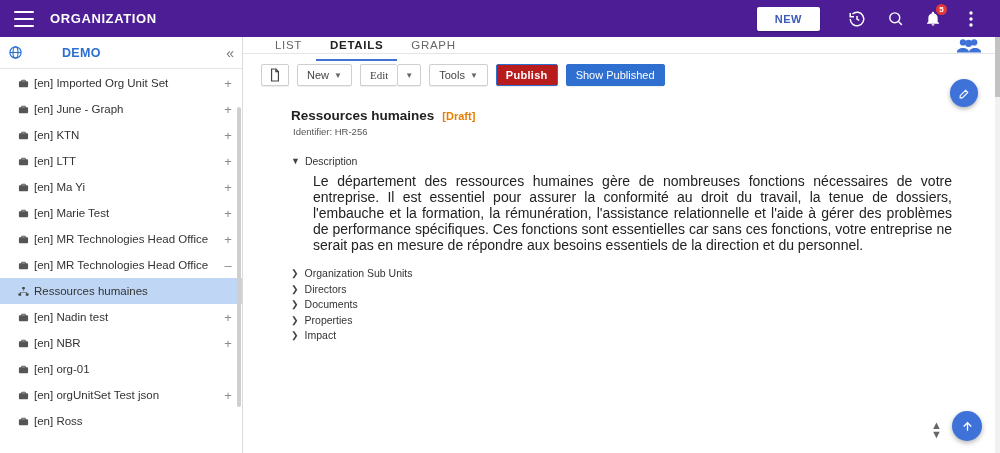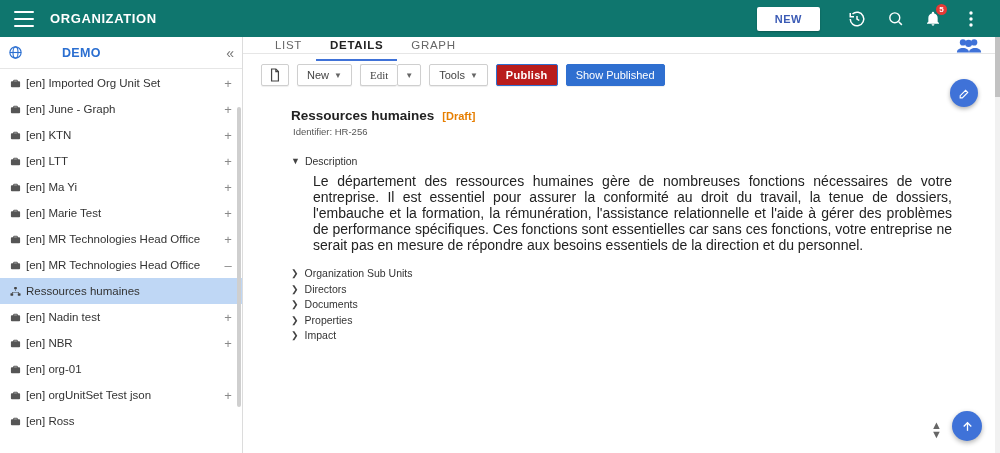--- a/index.html
+++ b/index.html
@@ -9,21 +9,21 @@
     overflow: hidden;
     font-family: "Liberation Sans", sans-serif;
     background: #ffffff;
     color: #222;
   }
   #app { position: relative; width: 1000px; height: 453px; overflow: hidden; }
 
   
   .appbar {
     position: absolute; top: 0; left: 0; right: 0; height: 37px;
-    background: #0f766e;
+    background: #4c1d95;
     display: flex; align-items: center;
     color: #fff;
     padding: 8px 10px;
   }
   .appbar .hamburger {
     width: 20px; height: 16px; margin-right: 16px; margin-left: 4px;
     display: flex; flex-direction: column; justify-content: space-between;
     cursor: pointer;
   }
   .appbar .hamburger span { display: block; height: 2px; background: #fff; border-radius: 1px; }
@@ -72,21 +72,21 @@
   }
   .sidebar-header .spacer { flex: 1; }
   .collapse-btn { color: #777; font-size: 14px; cursor: pointer; letter-spacing: -2px; }
 
   .tree {
     position: absolute; top: 33px; left: 0; right: 0; bottom: 0;
     overflow-y: auto;
   }
   .tree-item {
     height: 26px; display: flex; align-items: center;
-    padding: 0 8px 0 10px;
+    padding: 0 8px 0 18px;
     font-size: 11.5px; color: #333;
     cursor: pointer; white-space: nowrap;
   }
   .tree-item.selected { background: #bfd7f5; }
   .tree-item .ti-icon { width: 16px; display: flex; align-items: center; color: #555; flex: 0 0 16px; }
   .tree-item .ti-label { flex: 1; overflow: hidden; text-overflow: ellipsis; }
   .tree-item .ti-expander { color: #8a8a8a; font-size: 13px; width: 12px; text-align: center; }
 
   
   .main {

